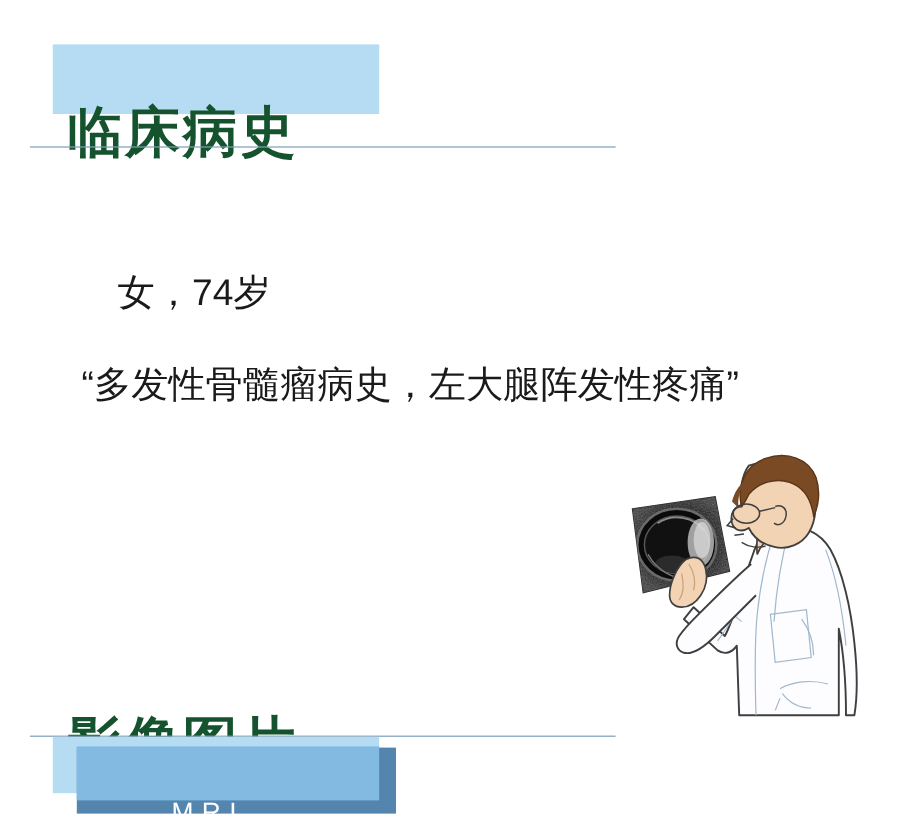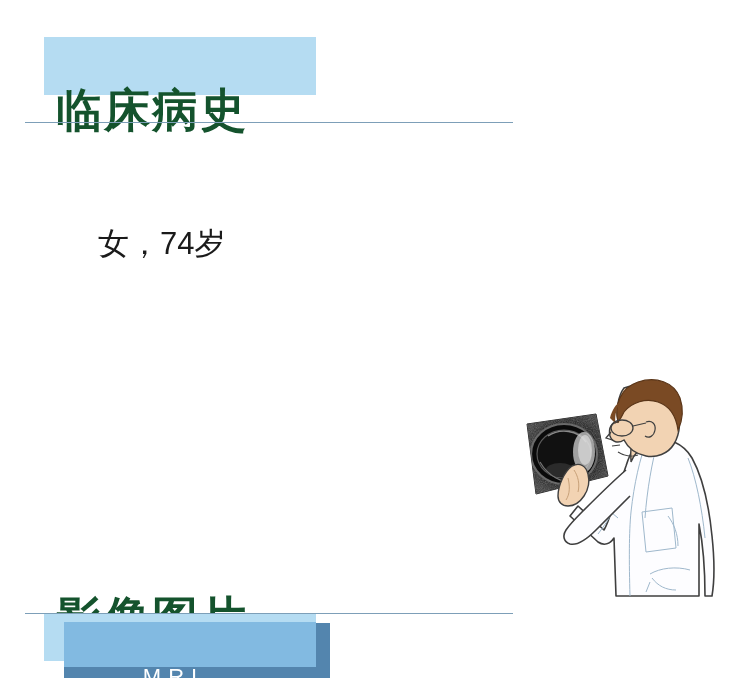--- a/index.html
+++ b/index.html
@@ -161,20 +161,21 @@
 
     <div id="chip-clinical" class="heading-chip"></div>
 
     <h1 id="title-clinical" class="heading-text">临床病史</h1>
 
     <div id="rule-clinical" class="section-rule"></div>
   </section>
 
   <div id="line-patient" class="body-line">女，74岁</div>
 
+  <div id="line-complaint" class="body-line">“多发性骨髓瘤病史，左大腿阵发性疼痛”</div>
 
   <div id="doctor-illustration">
     <svg viewBox="0 0 251 290" width="251" height="290" xmlns="http://www.w3.org/2000/svg">
       <defs>
         <filter id="filmNoise" x="0" y="0" width="100%" height="100%">
           <feTurbulence type="fractalNoise" baseFrequency="0.9" numOctaves="3" result="n"></feTurbulence>
           <feColorMatrix in="n" type="saturate" values="0"></feColorMatrix>
           <feComponentTransfer>
             <feFuncA type="linear" slope="0.55"></feFuncA>
           </feComponentTransfer>

